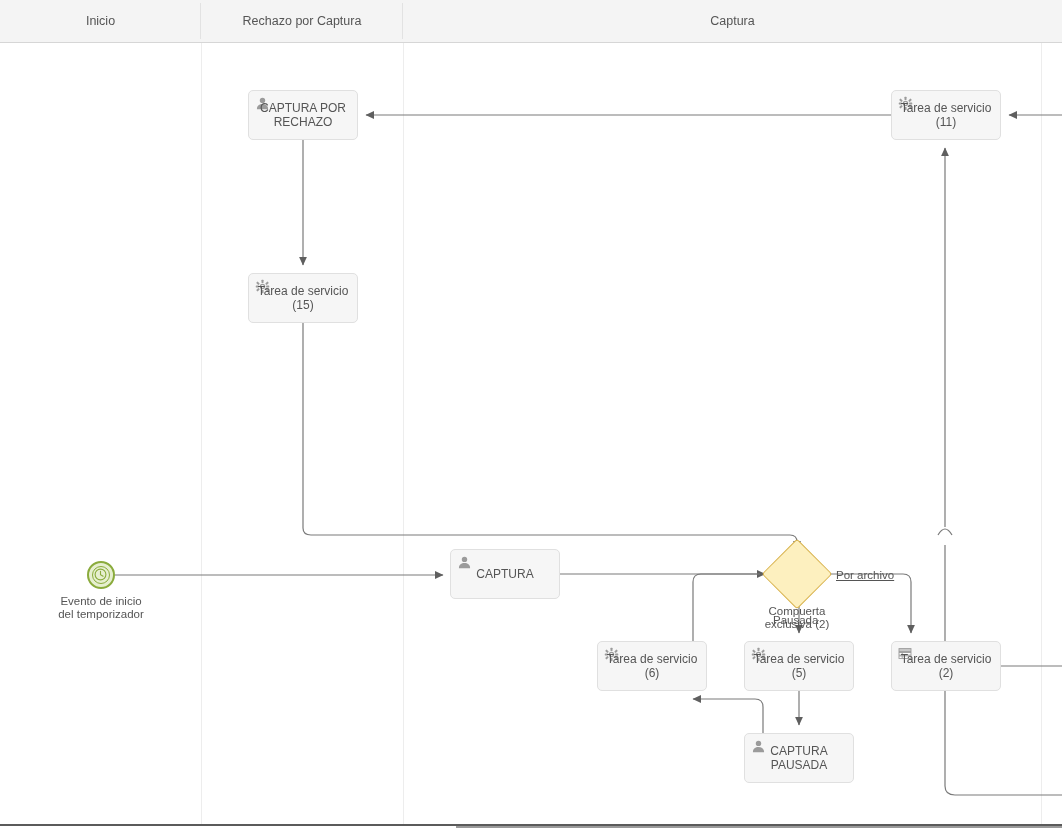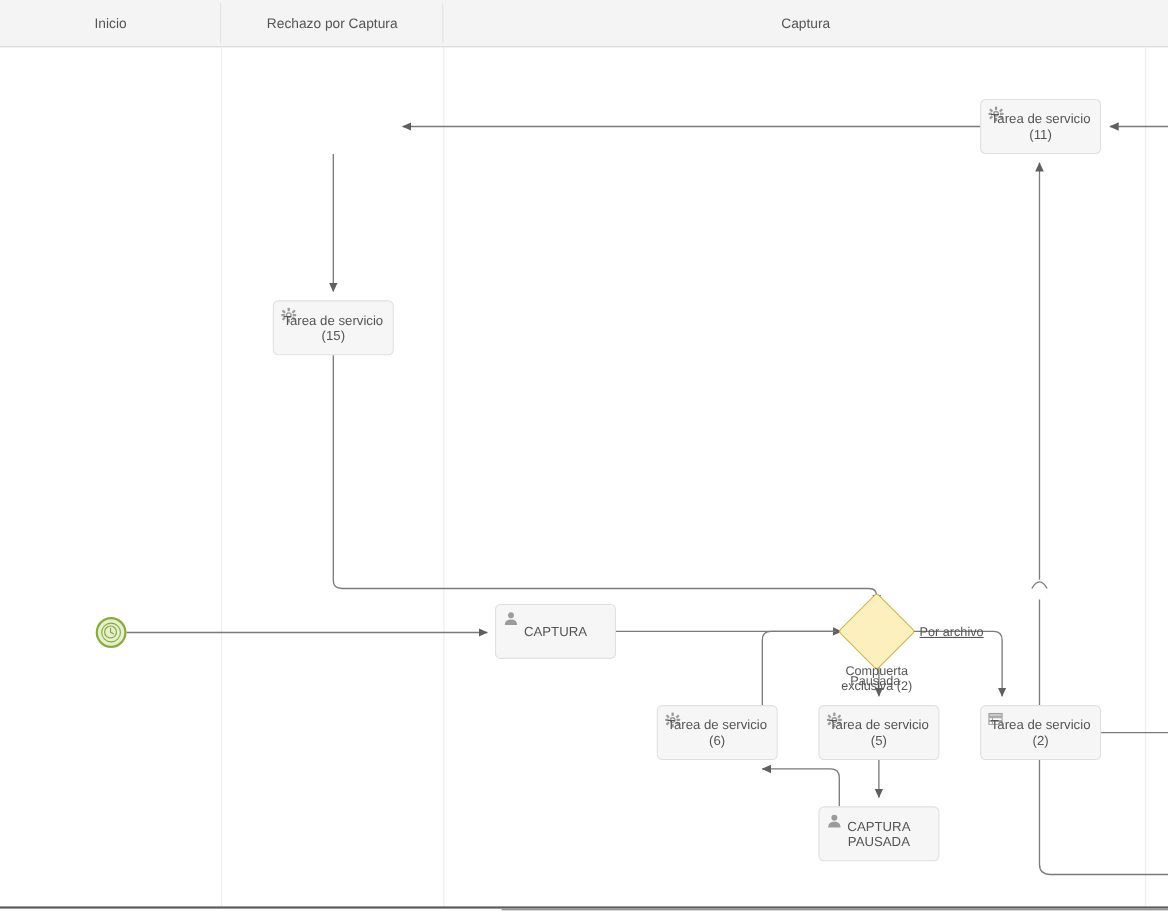--- a/index.html
+++ b/index.html
@@ -214,21 +214,33 @@
     </g>
   </svg>
 
   <div class="start-event" style="left:87px; top:561px;">
     <div class="start-event-inner"></div>
     <svg style="position:absolute; left:5px; top:5px;" width="13" height="13" viewBox="0 0 13 13">
       <circle cx="6.5" cy="6.5" r="5.4" fill="none" stroke="#8aab3c" stroke-width="1.1"></circle>
       <path d="M6.5,3.2 L6.5,6.6 L9.1,8.2" fill="none" stroke="#8aab3c" stroke-width="1.1" stroke-linecap="round"></path>
     </svg>
   </div>
-
+  <div class="start-event-label" style="left:26px; top:595px; width:150px;">Evento de inicio
+del temporizador</div>
+
+  <div class="task" style="left:248px; top:90px; width:110px; height:50px;">
+    <span class="task-icon">
+      <svg width="15" height="15" viewBox="0 0 15 15">
+        <circle cx="7.5" cy="4.4" r="2.7" fill="#9b9b9b"></circle>
+        <path d="M1.9,13.2 C1.9,9.6 4.4,8.1 7.5,8.1 C10.6,8.1 13.1,9.6 13.1,13.2 z" fill="#9b9b9b"></path>
+      </svg>
+    </span>
+    <span class="label">CAPTURA POR
+RECHAZO</span>
+  </div>
 
   <div class="task" style="left:248px; top:273px; width:110px; height:50px;">
     <span class="task-icon">
       <svg width="15" height="15" viewBox="0 0 16 16">
         <path fill="#9b9b9b" d="M8,5.1 A2.9,2.9 0 1,0 8,10.9 A2.9,2.9 0 1,0 8,5.1 z
                  M8,6.5 A1.5,1.5 0 1,1 8,9.5 A1.5,1.5 0 1,1 8,6.5 z"></path>
         <g fill="#9b9b9b">
           <rect x="6.9" y="0.8" width="2.2" height="3.4" rx="0.5"></rect>
           <rect x="6.9" y="11.8" width="2.2" height="3.4" rx="0.5"></rect>
           <rect x="0.8" y="6.9" width="3.4" height="2.2" rx="0.5"></rect>

